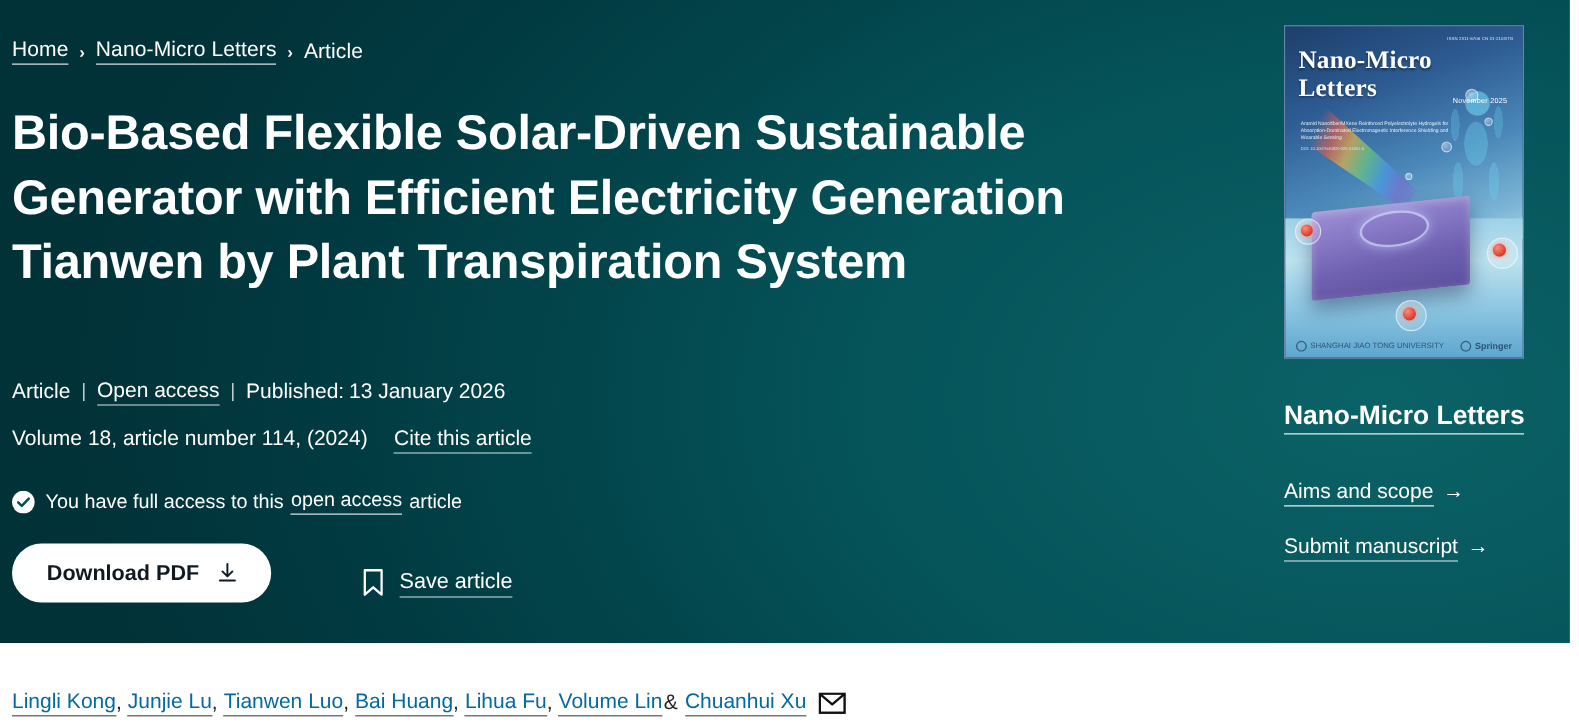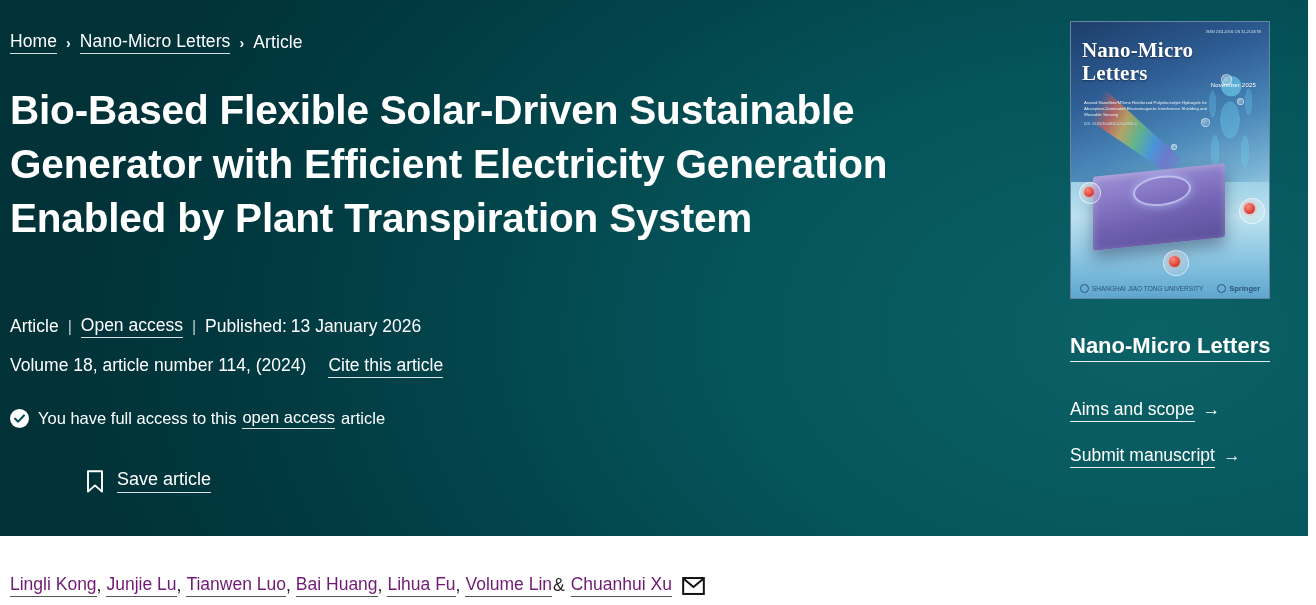--- a/index.html
+++ b/index.html
@@ -214,42 +214,42 @@
   .bottom {
     position: absolute; left: 0; top: 536px; width: 1316px; height: 69px;
     background: #ffffff;
   }
   .authors {
     position: absolute; left: 10px; top: 38px;
     display: flex; align-items: center; flex-wrap: nowrap;
     font-size: 17.5px; color: #222222;
   }
   .au {
-    color: #701a75; text-decoration: none;
+    color: #0369a1; text-decoration: none;
     border-bottom: 1px solid #555; padding-bottom: 1px; cursor: pointer;
   }
   .au-sep { margin-right: 5px; }
   .amp { margin: 0 6px 0 1px; }
   .env-icon { width: 23px; height: 18px; display: block; margin-left: 10px; cursor: pointer; }
 </style>
 </head>
 <body>
 
 <div class="hero">
   <div class="hero-inner">
 
     <nav class="breadcrumb">
       <a class="crumb-link">Home</a>
       <span class="crumb-sep">›</span>
       <a class="crumb-link">Nano-Micro Letters</a>
       <span class="crumb-sep">›</span>
       <span class="crumb-current">Article</span>
     </nav>
 
-    <h1 class="title">Bio-Based Flexible Solar-Driven Sustainable Generator with Efficient Electricity Generation Enabled by Plant Transpiration System</h1>
+    <h1 class="title">Bio-Based Flexible Solar-Driven Sustainable Generator with Efficient Electricity Generation Tianwen by Plant Transpiration System</h1>
 
     <div class="meta1">
       <span>Article</span>
       <span class="pipe">|</span>
       <a class="ulink">Open access</a>
       <span class="pipe">|</span>
       <span>Published:</span>
       <span style="margin-left:-5px">13 January 2026</span>
     </div>
 
@@ -262,20 +262,27 @@
       <svg class="check-icon" viewBox="0 0 20 20">
         <circle cx="10" cy="10" r="10" fill="#ffffff"></circle>
         <path d="M5.4 10.2 L8.6 13.3 L14.7 6.8" fill="none" stroke="#045056" stroke-width="2.2" stroke-linecap="round" stroke-linejoin="round"></path>
       </svg>
       <span>You have full access to this</span>
       <a class="ulink" style="margin-left:-3px">open access</a>
       <span style="margin-left:-3px">article</span>
     </div>
 
     <div class="actions">
+      <button class="pdf-btn">
+        <span>Download PDF</span>
+        <svg class="dl-icon" viewBox="0 0 20 20">
+          <path d="M10 2 V12.4 M5.6 8.6 L10 13 L14.4 8.6" fill="none" stroke="#101820" stroke-width="1.7" stroke-linecap="round" stroke-linejoin="round"></path>
+          <path d="M3.4 16.6 H16.6" fill="none" stroke="#101820" stroke-width="1.7" stroke-linecap="round"></path>
+        </svg>
+      </button>
 
       <div class="save-wrap">
         <svg class="bm-icon" viewBox="0 0 18 23">
           <path d="M2 1.2 H16 V21.6 L9 15.4 L2 21.6 Z" fill="none" stroke="#ffffff" stroke-width="1.9" stroke-linejoin="round"></path>
         </svg>
         <span class="save-txt">Save article</span>
       </div>
     </div>
   </div>
 

